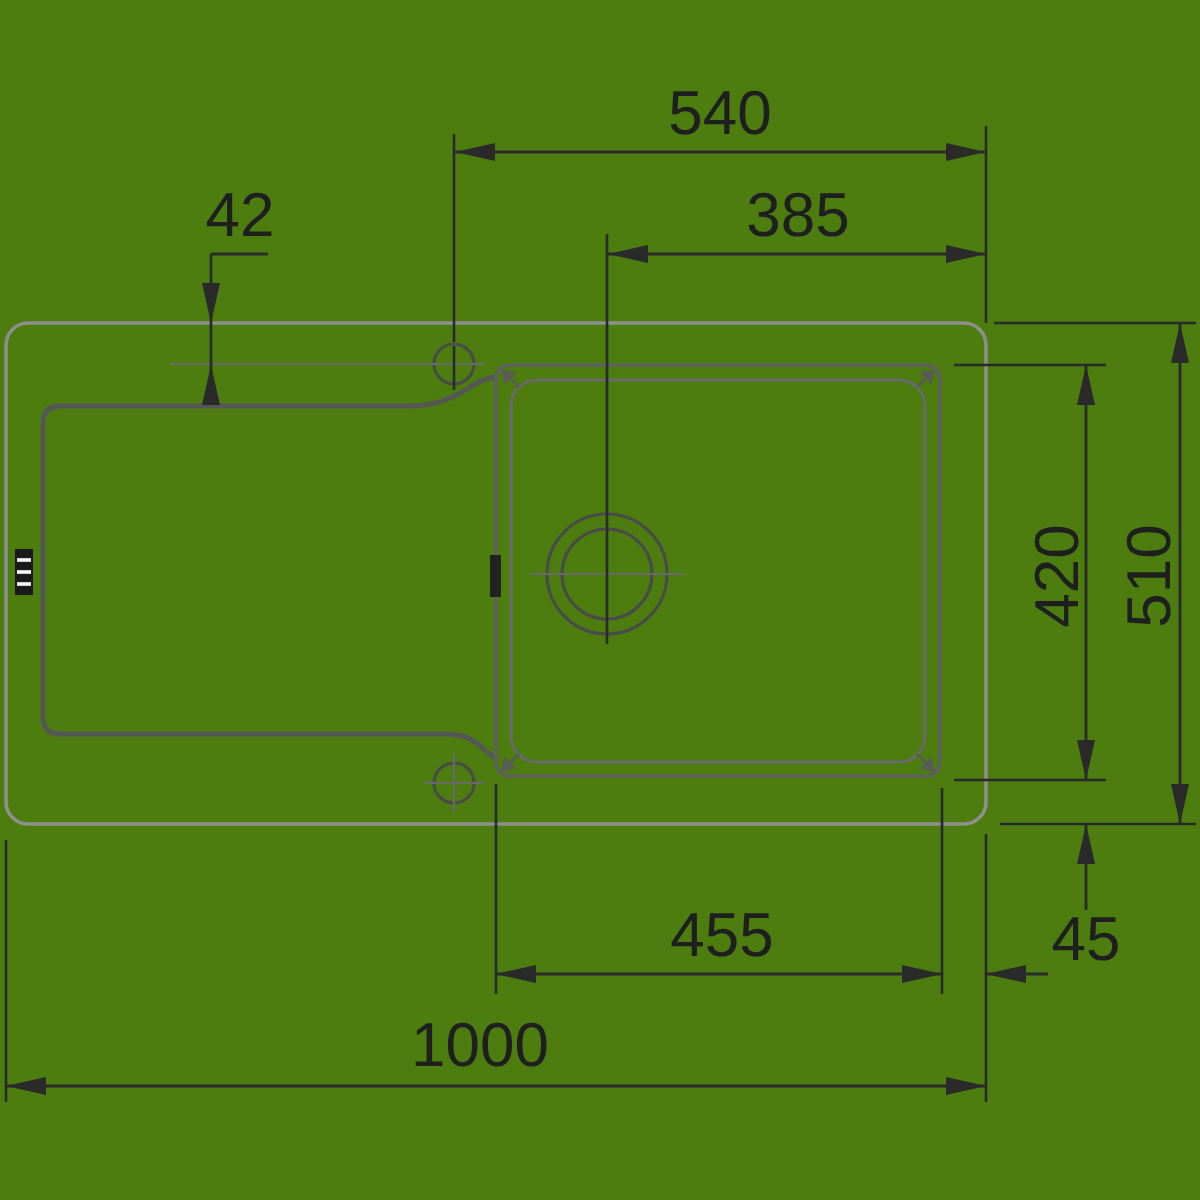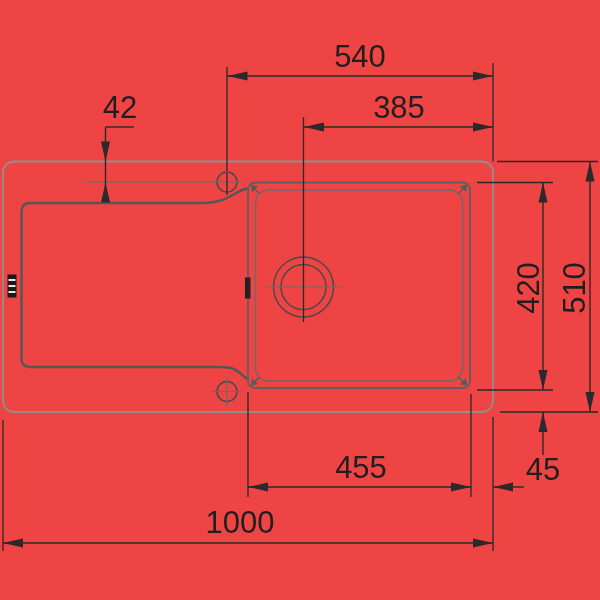--- a/index.html
+++ b/index.html
@@ -1,16 +1,16 @@
 <!DOCTYPE html>
 <html><head>
 <meta charset="utf-8">
 <style>
   html,body{margin:0;padding:0;background:#ffffff;}
-  .stage{width:600px;height:600px;background:#ef4444;position:relative;overflow:hidden;}
+  .stage{width:600px;height:600px;background:#4d7c0f;position:relative;overflow:hidden;}
   svg{display:block;}
   .dim-label{
     font-family:"Liberation Sans","DejaVu Sans",sans-serif;
     font-size:31px;
     fill:#1f1f1f;
   }
   .dimline{stroke:#2a2a2a;stroke-width:1.4;fill:none;}
   .extline{stroke:#2a2a2a;stroke-width:1.3;fill:none;}
   .arw{fill:#2a2a2a;stroke:none;}
   .outline{stroke:#8f8f8f;stroke-width:1.8;fill:none;}

